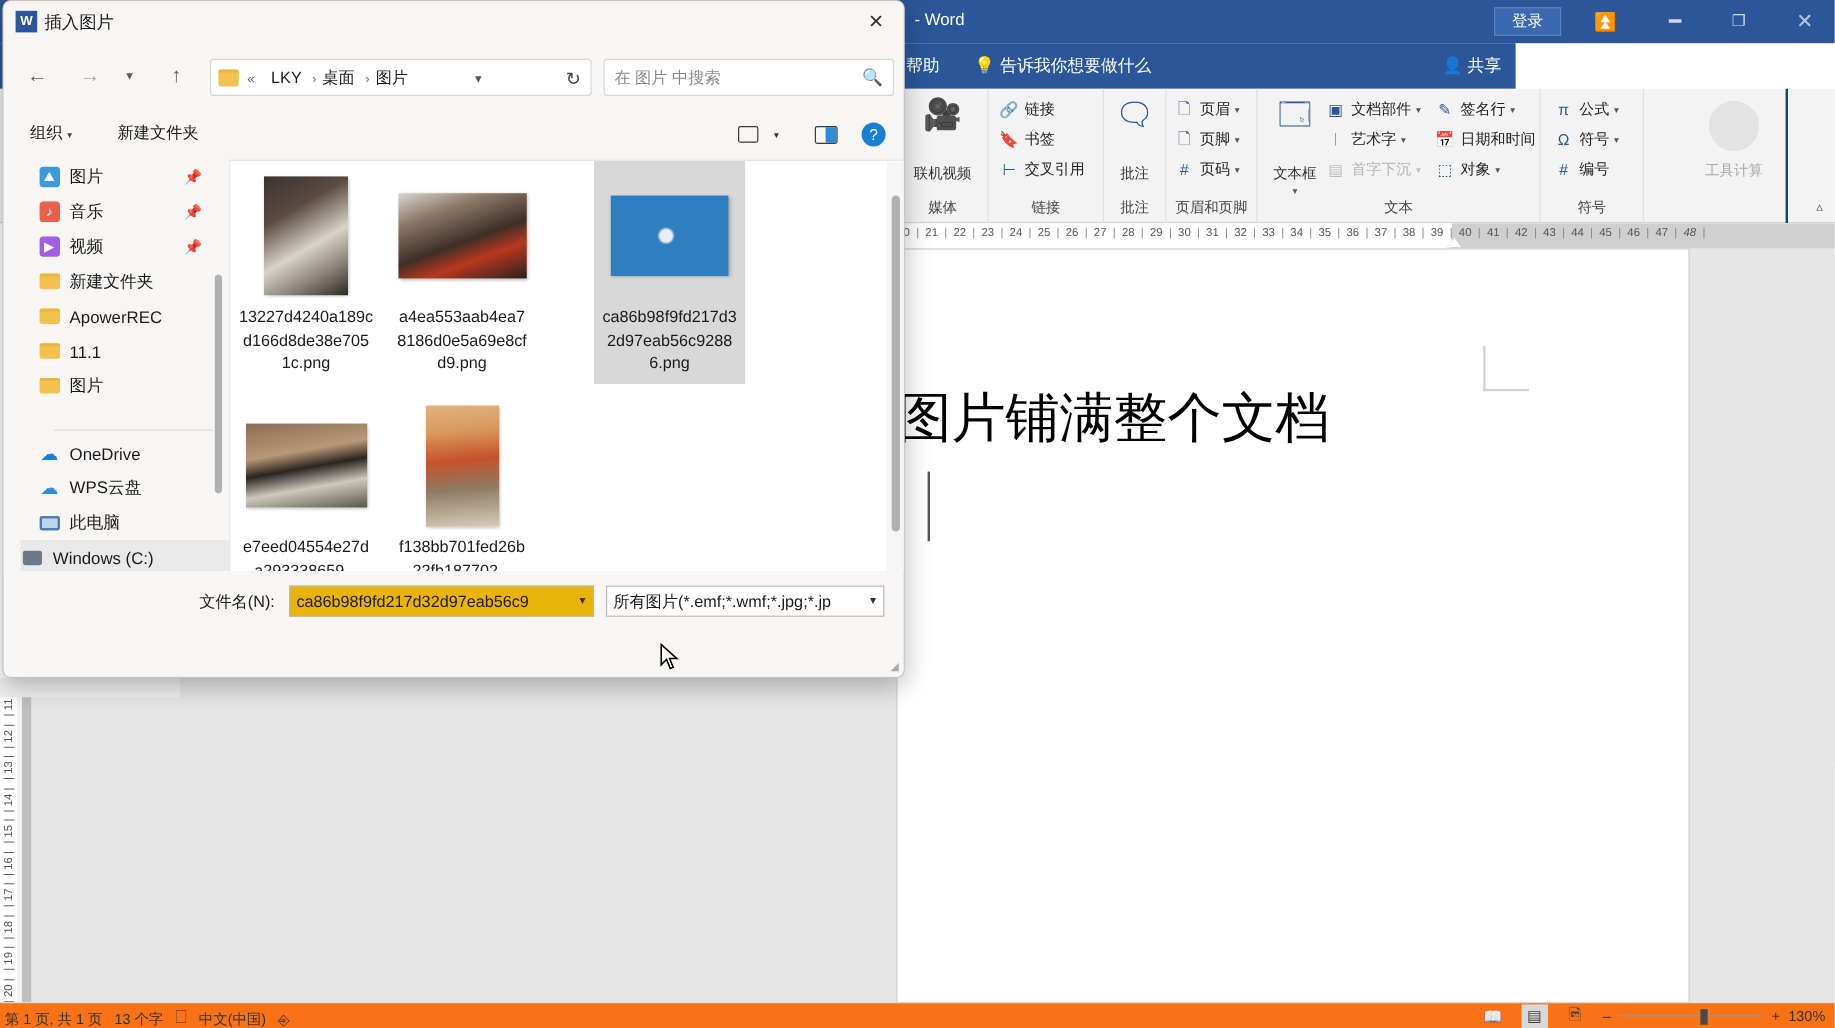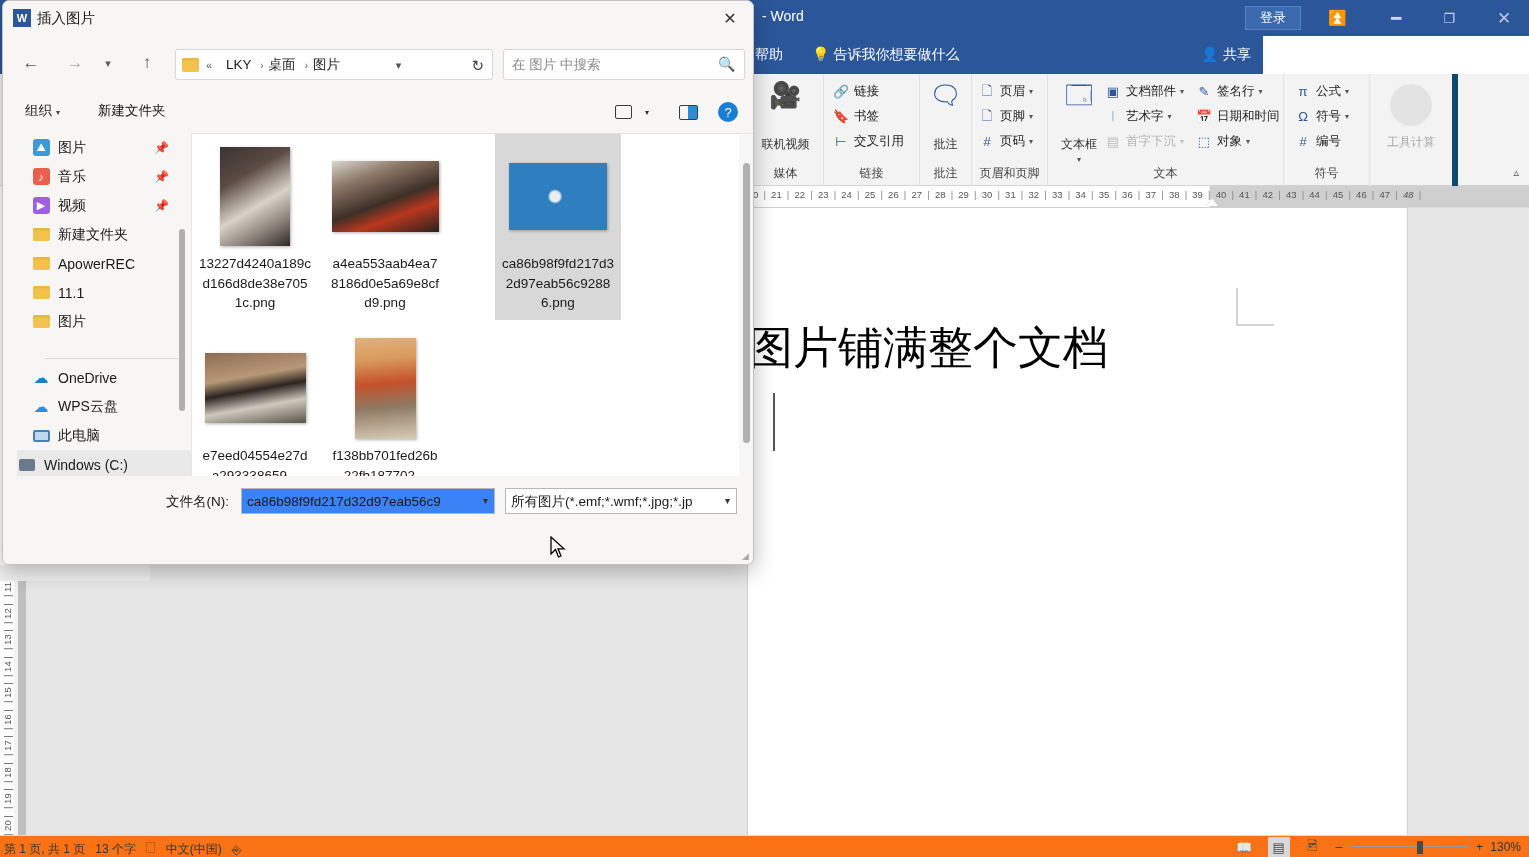--- a/index.html
+++ b/index.html
@@ -369,21 +369,21 @@
   .dlg-footer {
     position: absolute; left: 0; top: 475px; width: 750px; height: 88px;
     background: #f8f6f4;
   }
   .fn-label {
     position: absolute; left: 163px; top: 17px; font-size: 13.5px; color: #1a1a1a;
     white-space: nowrap;
   }
   .fn-input {
     position: absolute; left: 238px; top: 12px; width: 254px; height: 26px;
-    background: #3b82f6; border: 1px solid #b8b8b8;
+    background: #eab308; border: 1px solid #b8b8b8;
   }
   .fn-input input {
     position: absolute; left: 5px; top: 0; width: 222px; height: 24px;
     border: 0; outline: 0; background: transparent;
     font-family: "Liberation Sans", sans-serif; font-size: 13.5px; color: #1a1a1a;
   }
   .fn-chev, .ft-chev {
     position: absolute; right: 6px; top: 6px; font-size: 10px; color: #333;
   }
   .ft-input {
@@ -540,21 +540,21 @@
           <span>符号</span>
           <span class="carat">▾</span>
         </div>
         <div class="small-btn" style="left:10px;top:55px">
           <span class="ico">#</span>
           <span>编号</span>
         </div>
         <div class="rgroup-label">符号</div>
       </div>
 
-      <div class="rgroup" style="left:1370px;width:88px;border-right:6px solid #0c4a6e">
+      <div class="rgroup" style="left:1402px;width:88px;border-right:2px solid #0c4a6e">
         <div class="tool-calc">
           <div class="circ"></div>
           <div class="lbl">工具计算</div>
         </div>
       </div>
       <div id="ribbon-collapse">▵</div>
     </div>
 
     <div class="h-ruler">
       <div class="ruler-track"></div>

